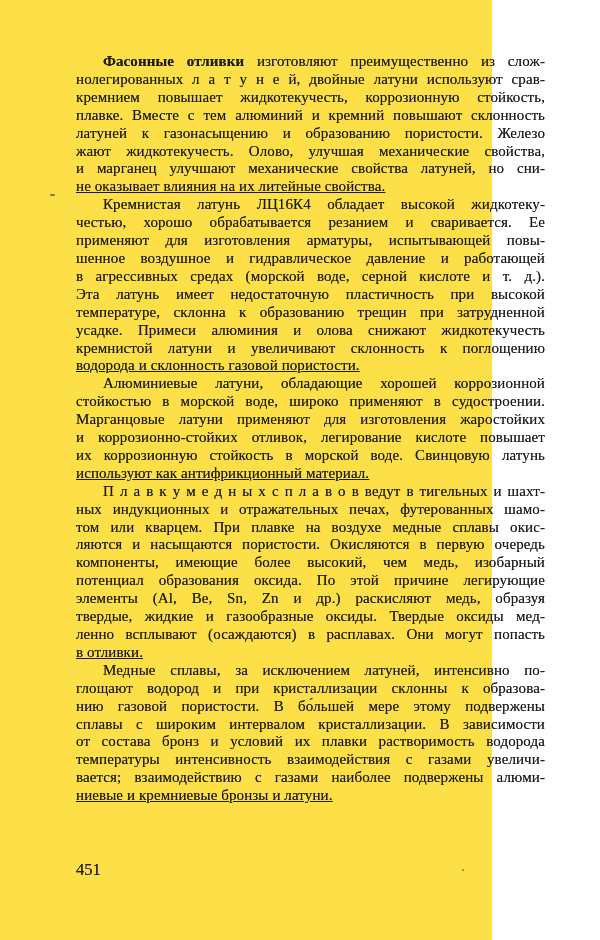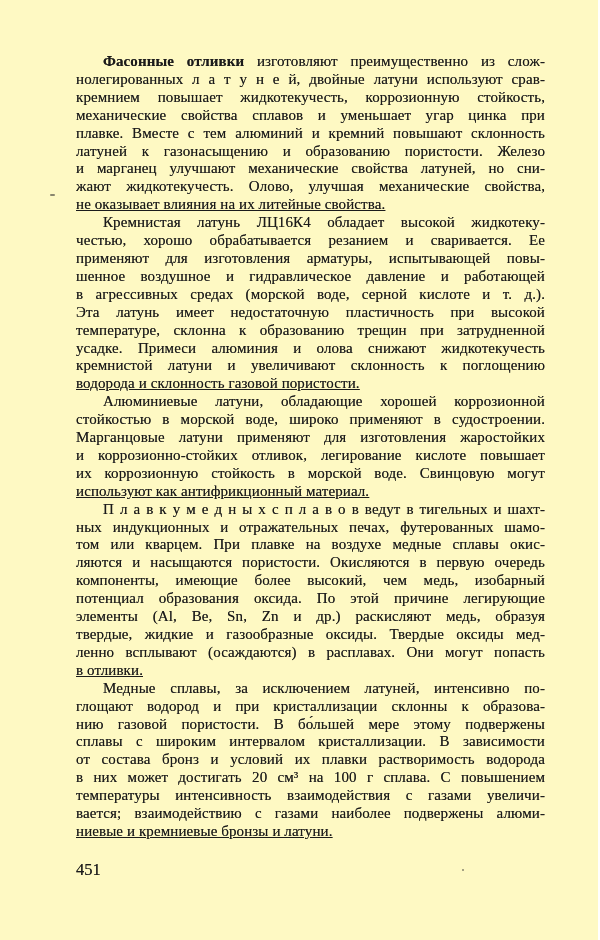--- a/index.html
+++ b/index.html
@@ -5,23 +5,23 @@
   html, body {
     margin: 0;
     padding: 0;
     width: 600px;
     height: 940px;
     background: #ffffff;
     overflow: hidden;
   }
   .page {
     position: relative;
-    width: 598px;
+    width: 492px;
     height: 940px;
-    background: #fef9c3;
+    background: #fde047;
     font-family: "Liberation Serif", "DejaVu Serif", serif;
     color: #1b1b1b;
   }
   .text-block {
     position: absolute;
     left: 76px;
     top: 53px;
     width: 469px;
   }
   .paragraph { margin: 0; padding: 0; }
@@ -57,66 +57,64 @@
 </style>
 </head>
 <body>
 
 <div class="page">
   <div class="text-block">
       <div class="paragraph">
         <div class="line first"><b>Фасонные отливки</b><span> изготовляют преимущественно из слож-</span></div>
         <div class="line"><span>нолегированных л а т у н е й, двойные латуни используют срав-</span></div>
         <div class="line"><span>кремнием повышает жидкотекучесть, коррозионную стойкость,</span></div>
-        <div class="line"><span>механические свойства сплавов и уменьшает угар цинка при</span></div>
         <div class="line"><span>плавке. Вместе с тем алюминий и кремний повышают склонность</span></div>
         <div class="line"><span>латуней к газонасыщению и образованию пористости. Железо</span></div>
+        <div class="line"><span>жают жидкотекучесть. Олово, улучшая механические свойства,</span></div>
         <div class="line"><span>и марганец улучшают механические свойства латуней, но сни-</span></div>
-        <div class="line"><span>жают жидкотекучесть. Олово, улучшая механические свойства,</span></div>
         <div class="line last"><span>не оказывает влияния на их литейные свойства.</span></div>
       </div>
       <div class="paragraph">
         <div class="line first"><span>Кремнистая латунь ЛЦ16К4 обладает высокой жидкотеку-</span></div>
         <div class="line"><span>честью, хорошо обрабатывается резанием и сваривается. Ее</span></div>
         <div class="line"><span>применяют для изготовления арматуры, испытывающей повы-</span></div>
         <div class="line"><span>шенное воздушное и гидравлическое давление и работающей</span></div>
         <div class="line"><span>в агрессивных средах (морской воде, серной кислоте и т. д.).</span></div>
         <div class="line"><span>Эта латунь имеет недостаточную пластичность при высокой</span></div>
         <div class="line"><span>температуре, склонна к образованию трещин при затрудненной</span></div>
         <div class="line"><span>усадке. Примеси алюминия и олова снижают жидкотекучесть</span></div>
         <div class="line"><span>кремнистой латуни и увеличивают склонность к поглощению</span></div>
         <div class="line last"><span>водорода и склонность газовой пористости.</span></div>
       </div>
       <div class="paragraph">
         <div class="line first"><span>Алюминиевые латуни, обладающие хорошей коррозионной</span></div>
         <div class="line"><span>стойкостью в морской воде, широко применяют в судостроении.</span></div>
         <div class="line"><span>Марганцовые латуни применяют для изготовления жаростойких</span></div>
         <div class="line"><span>и коррозионно-стойких отливок, легирование кислоте повышает</span></div>
-        <div class="line"><span>их коррозионную стойкость в морской воде. Свинцовую могут</span></div>
+        <div class="line"><span>их коррозионную стойкость в морской воде. Свинцовую латунь</span></div>
         <div class="line last"><span>используют как антифрикционный материал.</span></div>
       </div>
       <div class="paragraph">
         <div class="line first"><span>П л а в к у  м е д н ы х  с п л а в о в ведут в тигельных и шахт-</span></div>
         <div class="line"><span>ных индукционных и отражательных печах, футерованных шамо-</span></div>
         <div class="line"><span>том или кварцем. При плавке на воздухе медные сплавы окис-</span></div>
         <div class="line"><span>ляются и насыщаются пористости. Окисляются в первую очередь</span></div>
         <div class="line"><span>компоненты, имеющие более высокий, чем медь, изобарный</span></div>
         <div class="line"><span>потенциал образования оксида. По этой причине легирующие</span></div>
         <div class="line"><span>элементы (Al, Be, Sn, Zn и др.) раскисляют медь, образуя</span></div>
         <div class="line"><span>твердые, жидкие и газообразные оксиды. Твердые оксиды мед-</span></div>
         <div class="line"><span>ленно всплывают (осаждаются) в расплавах. Они могут попасть</span></div>
         <div class="line last"><span>в отливки.</span></div>
       </div>
       <div class="paragraph">
         <div class="line first"><span>Медные сплавы, за исключением латуней, интенсивно по-</span></div>
         <div class="line"><span>глощают водород и при кристаллизации склонны к образова-</span></div>
         <div class="line"><span>нию газовой пористости. В бо́льшей мере этому подвержены</span></div>
         <div class="line"><span>сплавы с широким интервалом кристаллизации. В зависимости</span></div>
         <div class="line"><span>от состава бронз и условий их плавки растворимость водорода</span></div>
-        <div class="line"><span>в них может достигать 20 см³ на 100 г сплава. С повышением</span></div>
         <div class="line"><span>температуры интенсивность взаимодействия с газами увеличи-</span></div>
         <div class="line"><span>вается; взаимодействию с газами наиболее подвержены алюми-</span></div>
         <div class="line last"><span>ниевые и кремниевые бронзы и латуни.</span></div>
       </div>
     </div>
   <div class="page-number">451</div>
   <div class="speck speck-1"></div>
   <div class="speck speck-2"></div>
 </div>
 

